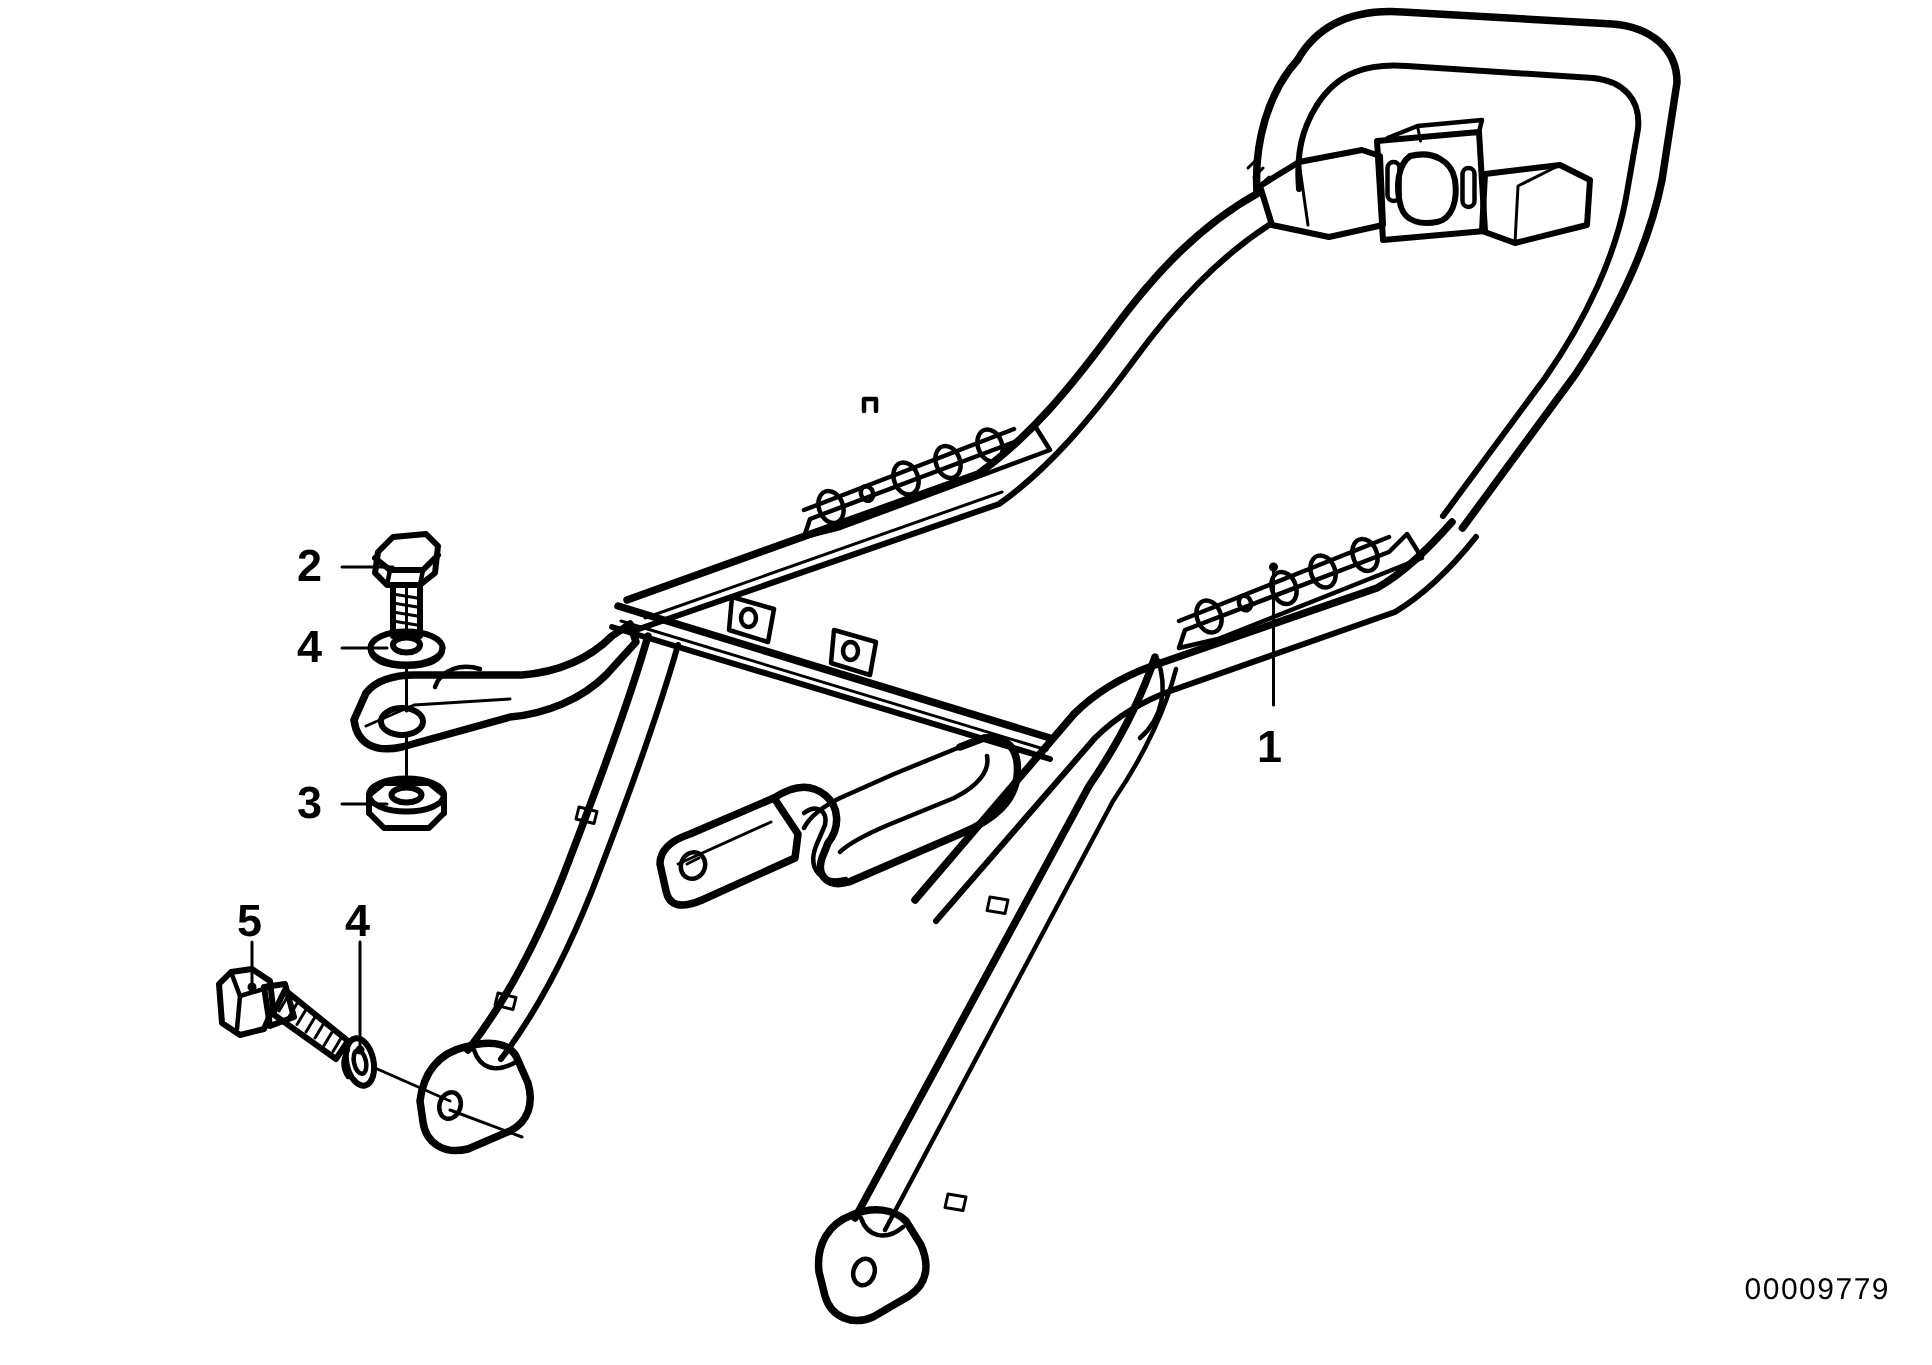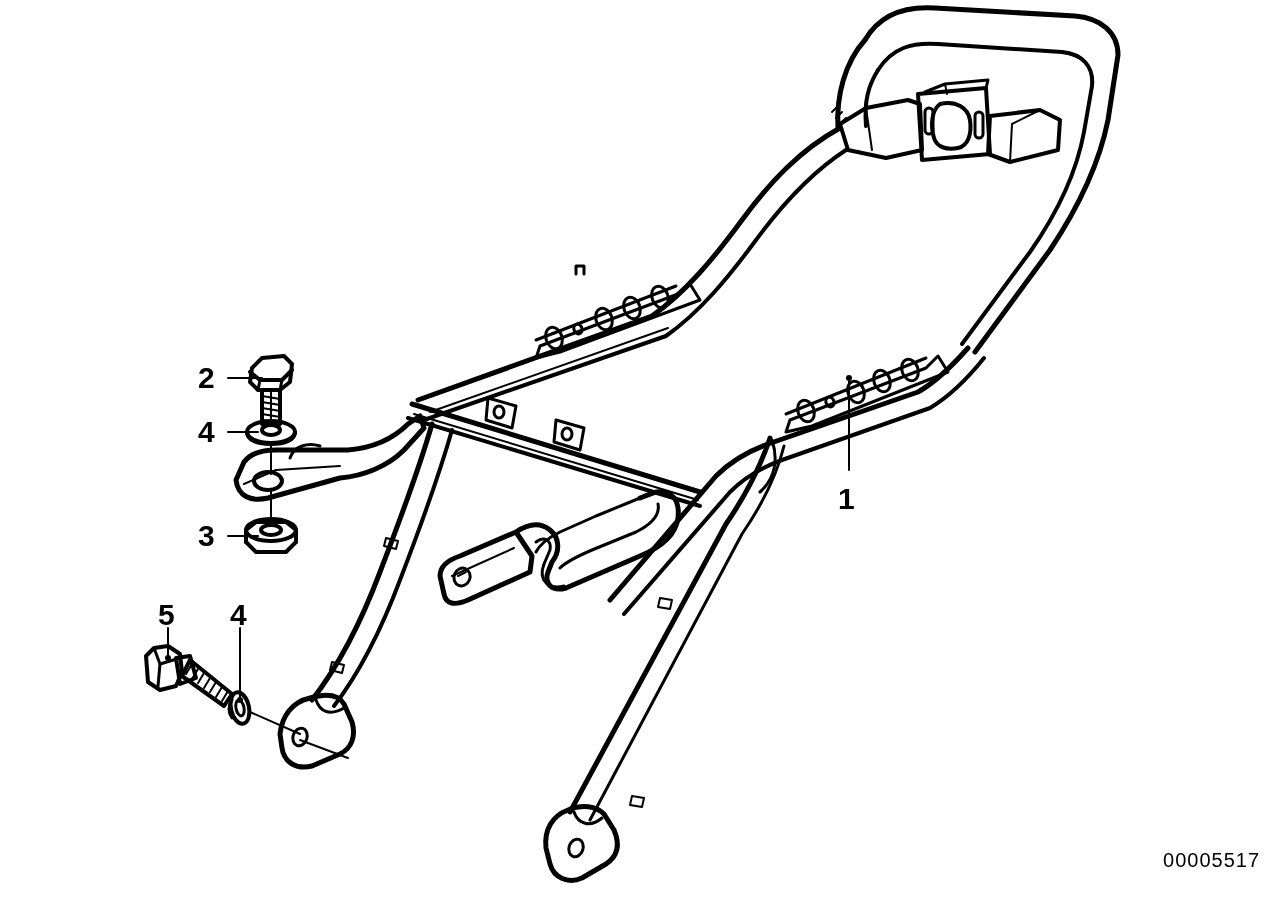--- a/index.html
+++ b/index.html
@@ -357,15 +357,15 @@
     </g>
   </svg>
 
   <div class="callout" style="left:838px; top:484px;">1</div>
   <div class="callout" style="left:198px; top:363px;">2</div>
   <div class="callout" style="left:198px; top:521px;">3</div>
   <div class="callout" style="left:198px; top:417px;">4</div>
   <div class="callout" style="left:230px; top:600px;">4</div>
   <div class="callout" style="left:158px; top:600px;">5</div>
 
-  <div id="diagram-id">00005517</div>
+  <div id="diagram-id">00009779</div>
 
 </div>
 
 </body></html>

